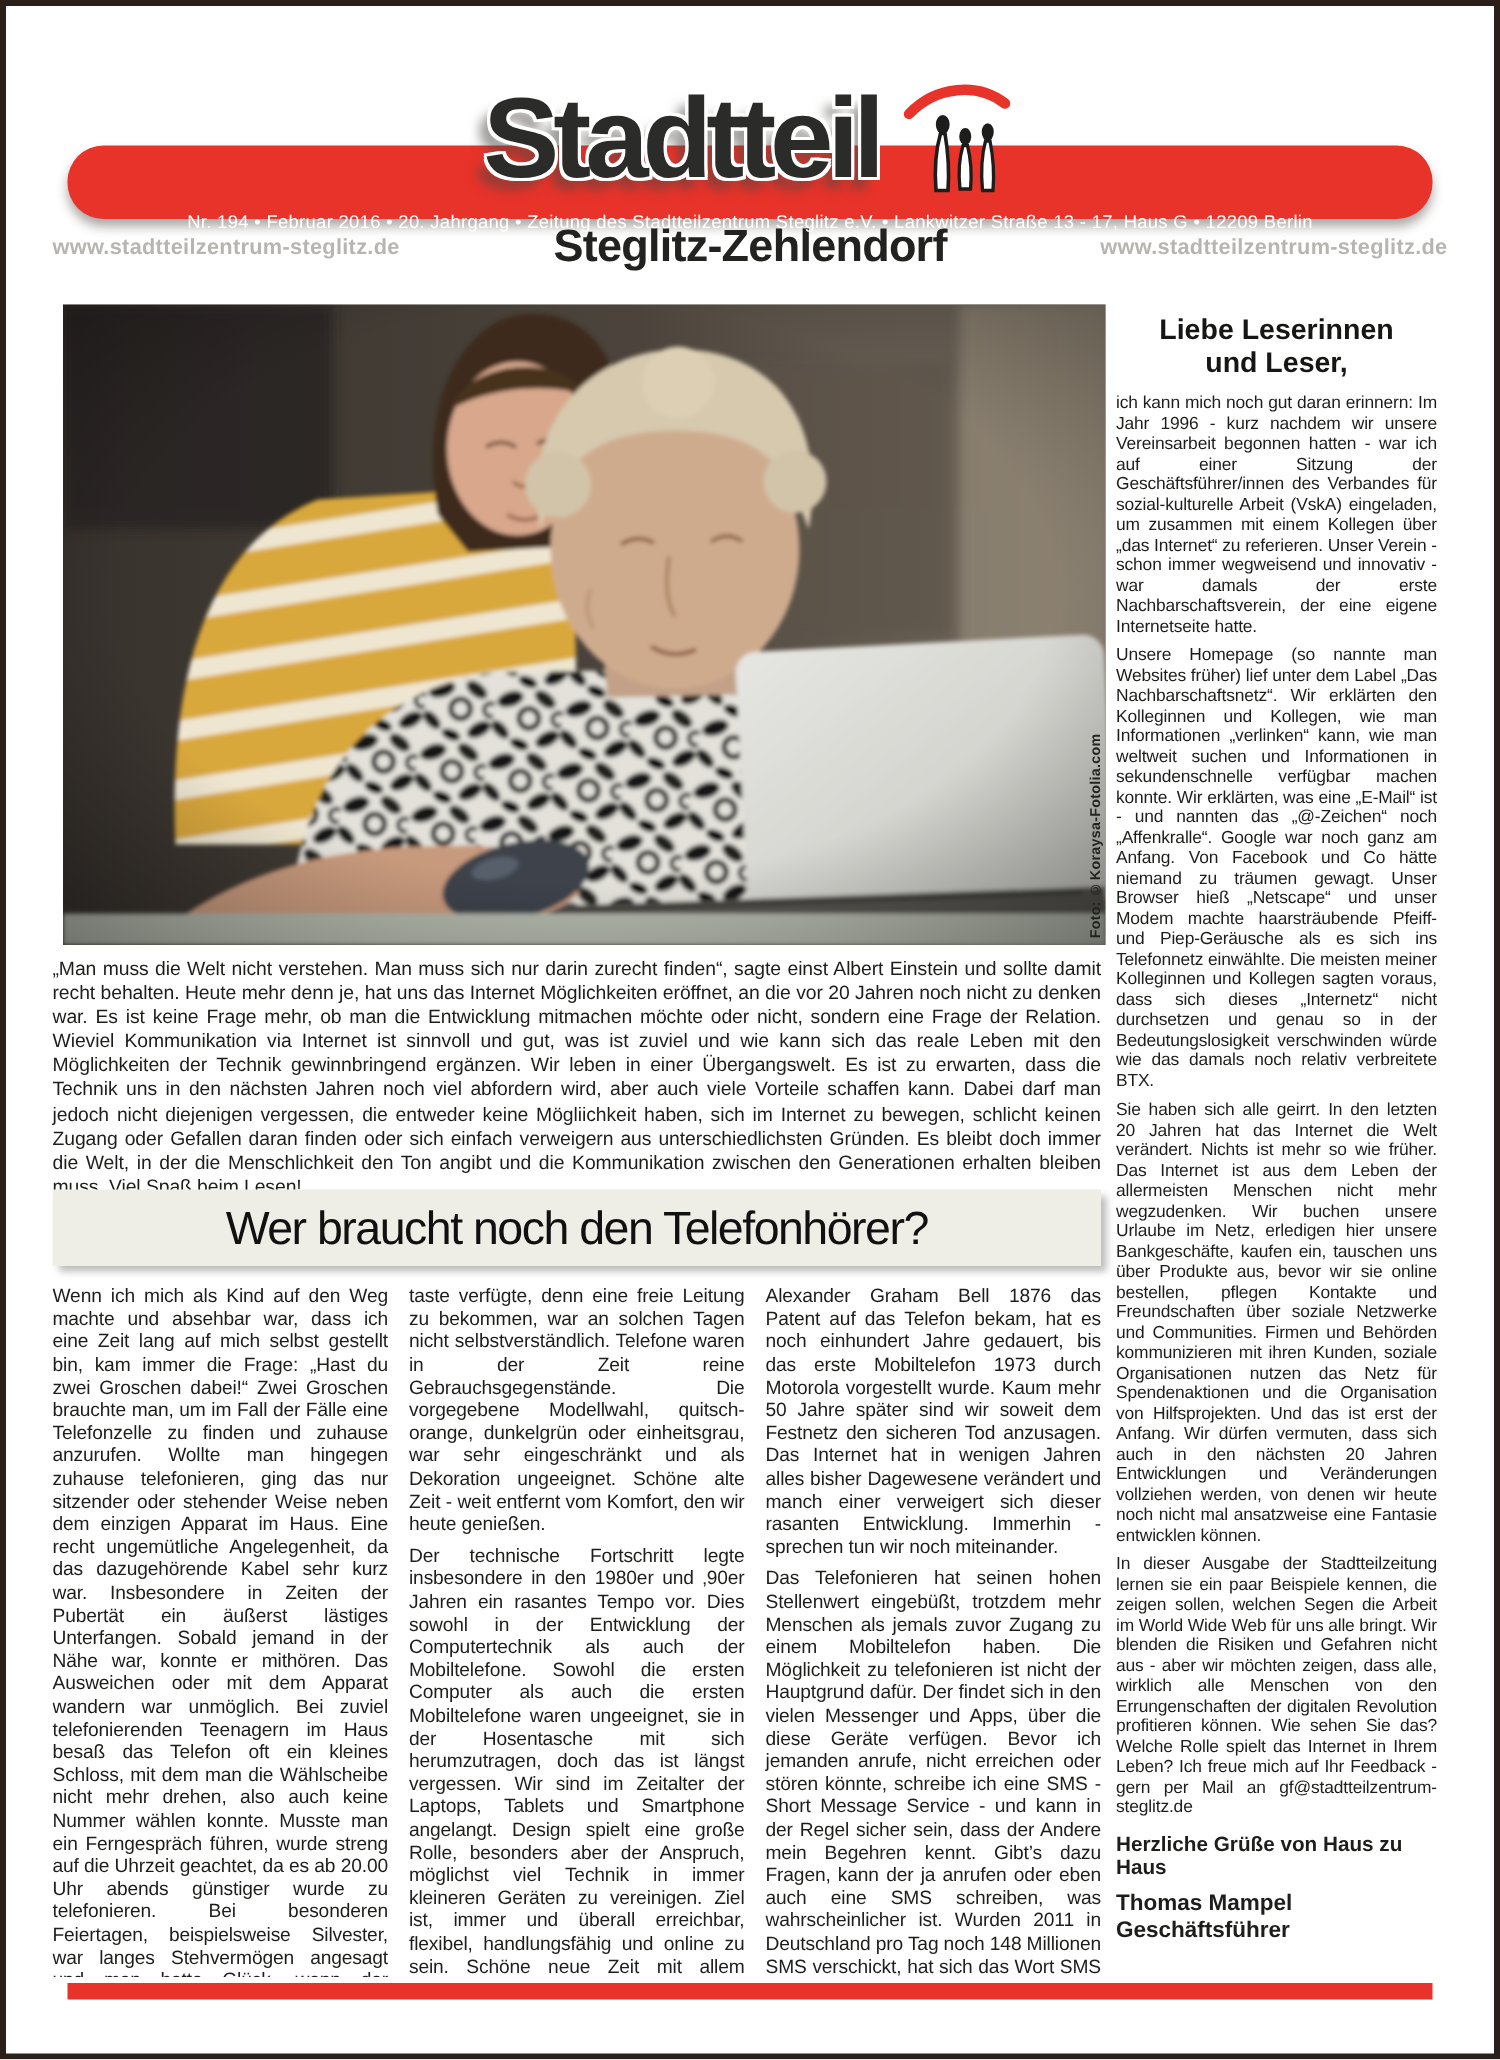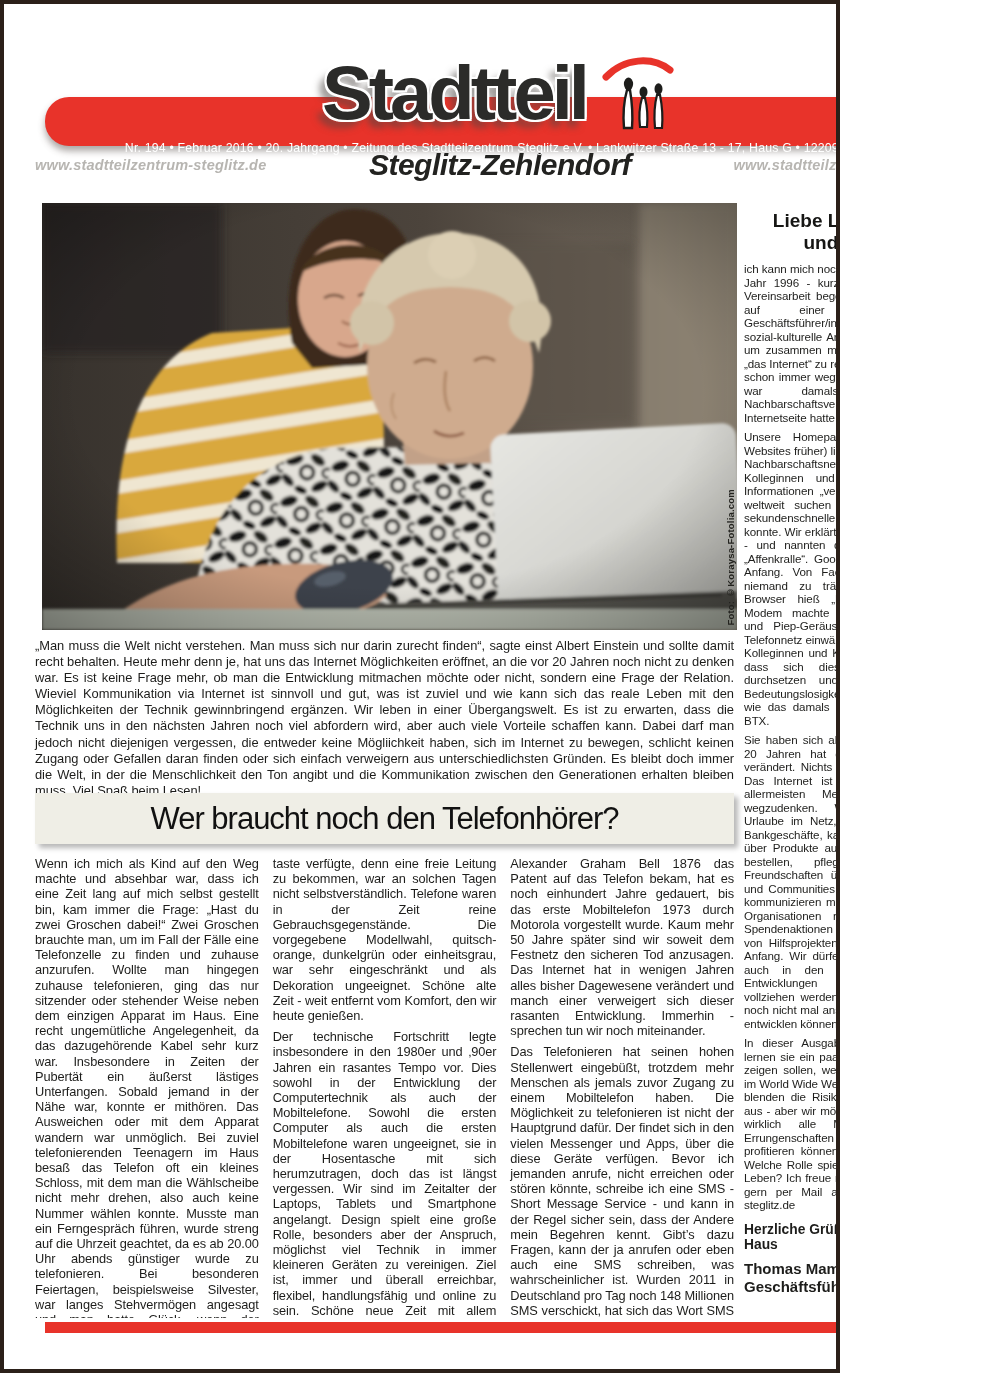--- a/index.html
+++ b/index.html
@@ -1,18 +1,18 @@
 <!DOCTYPE html>
 <html lang="de" style="--red: #e8332a; --ink: #1d1d1b; --gray: #b7b5b1; --barbg: #efeee6; --frame: #2b2019;"><head>
 <meta charset="utf-8">
 <style>
   html,body{margin:0;padding:0;background:#fff;}
   .page{
     position:relative;
-    width:840px;height:1373px;
+    width:1000px;height:1373px;
     background:#ffffff;
     font-family:"Liberation Sans","DejaVu Sans",sans-serif;
     color:var(--ink,#1d1d1b);
     overflow:hidden;
     box-sizing:border-box;
   }
   .frame{position:absolute;inset:0;border:4px solid var(--frame,#2b2019);pointer-events:none;z-index:60;}
 
   
   .band{
@@ -42,21 +42,20 @@
   }
   .mast-icon{margin-bottom:-8px;}
   .arc{stroke:var(--red,#e8332a);}
   .figline{stroke:#1d1d1b;fill:#ffffff;}
   .fighead{fill:#1d1d1b;}
 
   .region-row{
     position:absolute;left:35px;top:148px;width:930px;
     display:flex;align-items:center;justify-content:space-between;
     z-index:2;
-    font-style:italic;
   }
   .site{font-size:14.5px;font-weight:bold;color:var(--gray,#b7b5b1);letter-spacing:.2px;}
   .region{font-size:30px;font-weight:bold;letter-spacing:-.5px;color:#222220;}
 
   
   .photo{
     position:absolute;left:42px;top:203px;width:695px;height:427px;
     background:#4a423a;overflow:hidden;
   }
   .photo svg{display:block;width:100%;height:100%;}

